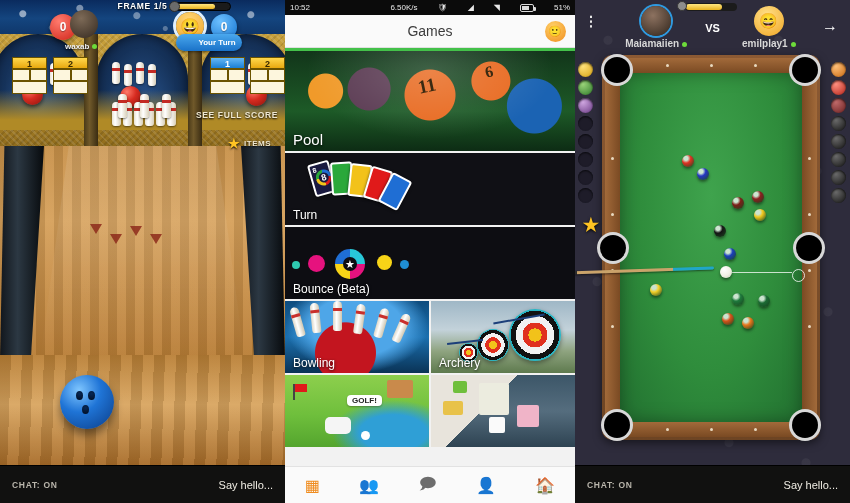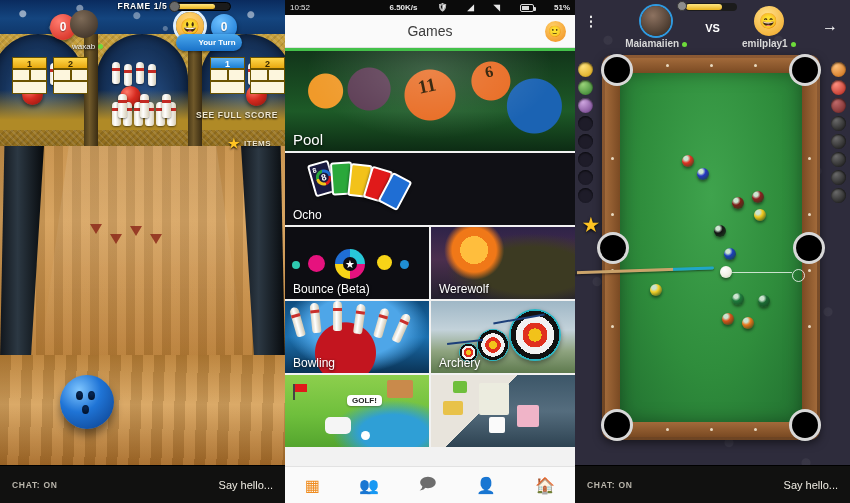--- a/index.html
+++ b/index.html
@@ -149,22 +149,22 @@
   }
   .score-bubble{
     position:absolute; width:26px; height:26px; border-radius:50%;
     display:flex; align-items:center; justify-content:center;
     color:#fff; font-size:12px; font-weight:bold;
     box-shadow:0 2px 4px rgba(0,0,0,.5); text-shadow:0 1px 1px rgba(0,0,0,.4);
   }
   .sb-red{ background:radial-gradient(circle at 35% 28%,#ff7b6e,#cf2418); }
   .sb-blue{ background:radial-gradient(circle at 35% 28%,#6cc0ff,#1473cf); }
   .player-name{
-    position:absolute; color:#f2f2f2; font-size:8px; font-weight:normal;
-    text-shadow:0 1px 2px #000; white-space:nowrap;margin-left:7px;
+    position:absolute; color:#f2f2f2; font-size:8px; font-weight:bold;
+    text-shadow:0 1px 2px #000; white-space:nowrap;
   }
   .online-dot{
     display:inline-block; width:5px; height:5px; border-radius:50%;
     background:#6ddb3a; margin-left:3px; vertical-align:middle;
   }
   .your-turn{
     position:absolute; left:176px; top:34px; width:66px; height:17px;
     background:linear-gradient(180deg,#4aa8ee,#1a72c8);
     border-radius:9px; color:#fff; font-size:8px; font-weight:bold;
     display:flex; align-items:center; justify-content:center;
@@ -193,21 +193,21 @@
   .say-hello{ color:#efece3; font-size:11px; }
 
   
   .panel-games{
     position:relative; width:290px; height:503px; background:#f2f2f2; overflow:hidden;
   }
   .statusbar{
     height:15px; background:#0b0b0b; display:flex; align-items:center;
     justify-content:space-between; padding:0 5px; color:#e8e8e8; font-size:8px;
   }
-  .sb-right{ display:flex; align-items:center; gap:20px;font-weight:bold; }
+  .sb-right{ display:flex; align-items:center; gap:20px; }
   .sb-icon{ display:inline-flex; align-items:center; }
   .battery{
     width:14px; height:8px; border:1px solid #ddd; border-radius:2px;
     position:relative; display:inline-block;
   }
   .battery::after{ content:""; position:absolute; right:-3px; top:2px; width:2px; height:4px; background:#ddd; border-radius:0 1px 1px 0;}
   .battery-fill{ position:absolute; left:1px; top:1px; height:4px; width:7px; background:#ddd; }
   .games-header{
     height:33px; background:#fafafa; display:flex; align-items:center;
     justify-content:center; position:relative; border-bottom:1px solid #e0e0e0;
@@ -614,40 +614,36 @@
           <div class="uno-card" style="left:26px; top:9px;  background:#1a1a40; transform:rotate(-16deg);">
             <div style="position:absolute;left:3px;top:6px;width:16px;height:16px;border-radius:50%;background:conic-gradient(#1f6ed4 0 25%,#e01a1a 0 50%,#f2c21a 0 75%,#2aa83a 0);"></div>
             <div style="position:absolute;left:6px;top:9px;width:10px;height:10px;border-radius:50%;background:#1a1a40;color:#fff;font-size:9px;text-align:center;line-height:10px;font-weight:bold;">8</div>
             <div style="position:absolute;left:2px;top:1px;color:#fff;font-size:7px;font-weight:bold;">8</div>
           </div>
           <div class="uno-card" style="left:46px; top:9px;  background:#2aa83a; transform:rotate(-4deg);"></div>
           <div class="uno-card" style="left:64px; top:11px; background:#f2c21a; transform:rotate(6deg);"></div>
           <div class="uno-card" style="left:82px; top:15px; background:#e01a1a; transform:rotate(17deg);"></div>
           <div class="uno-card" style="left:99px; top:22px; background:#1f6ed4; transform:rotate(28deg);"></div>
         </div>
-        <span class="tile-label sm">Ocho</span>
+        <span class="tile-label sm">Turn</span>
       </div>
     </div>
 
     <div class="grid-row">
       <div class="grid-cell">
         <div class="bounce-bg">
           <div class="bdot" style="left:7px;  top:34px; width:8px;  height:8px;  background:#2ec9b0;"></div>
           <div class="bdot" style="left:23px; top:28px; width:17px; height:17px; background:#e6127e;"></div>
           <div class="bring" style="left:50px; top:22px;">
               <div class="bring-in">★</div>
             </div>
           <div class="bdot" style="left:92px; top:28px; width:15px; height:15px; background:#f7d417;"></div>
           <div class="bdot" style="left:115px;top:33px; width:9px;  height:9px;  background:#1f8ed4;"></div>
         </div>
         <span class="tile-label sm">Bounce (Beta)</span>
-      </div>
-      <div class="grid-cell">
-        <div class="were-bg"></div>
-        <span class="tile-label sm">Werewolf</span>
       </div>
     </div>
 
     <div class="grid-row">
       <div class="grid-cell">
         <div class="bowl-bg">
           <div class="bpin" style="left:8px;  top:6px;  transform:rotate(-16deg);"></div>
           <div class="bpin" style="left:26px; top:2px;  transform:rotate(-6deg);"></div>
           <div class="bpin" style="left:48px; top:0px;"></div>
           <div class="bpin" style="left:70px; top:3px;  transform:rotate(8deg);"></div>

